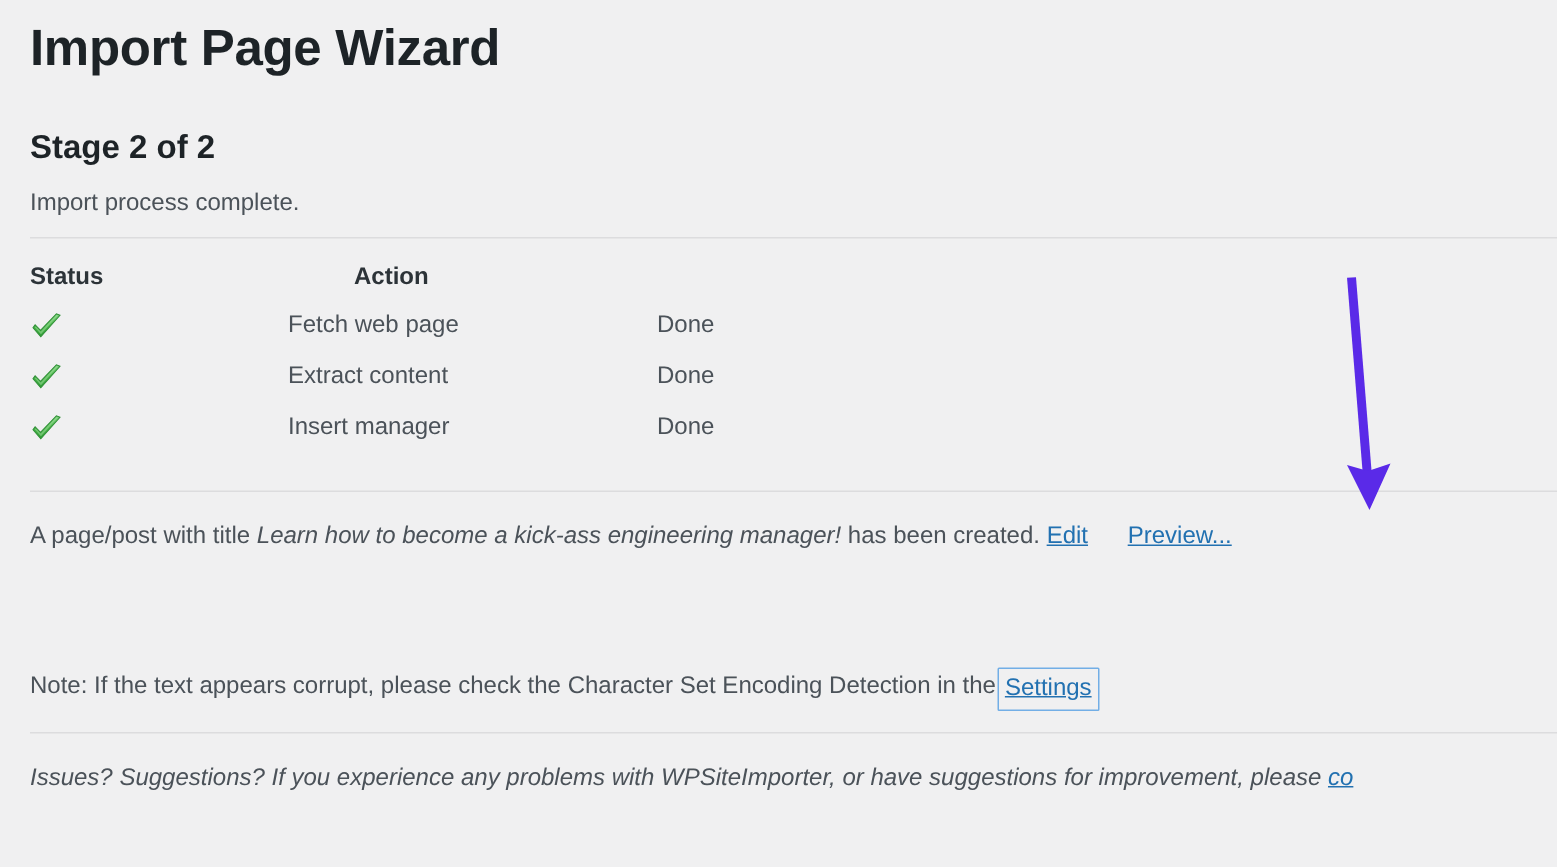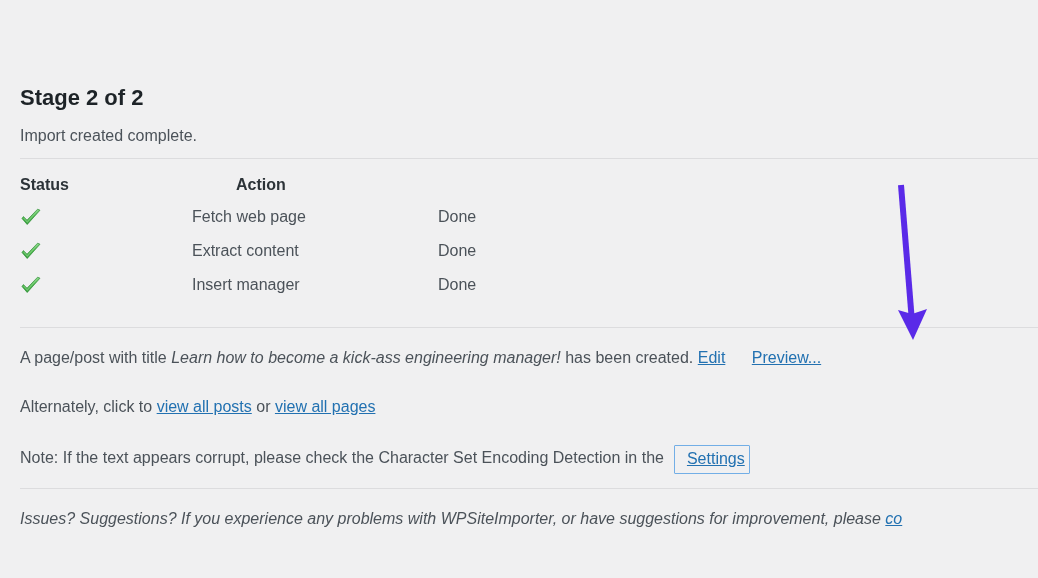--- a/index.html
+++ b/index.html
@@ -132,22 +132,22 @@
     text-decoration: underline;
     cursor: pointer;
   }
 
   .gap-before { margin-left: 22px; }
 
   .focus-box {
     display: inline-block;
     border: 1px solid #72aee6;
     box-shadow: 0 0 0 1px #f0f0f1 inset;
-    padding: 2px 4px 3px 12px;
-    margin-left: 10px;
+    padding: 2px 4px 3px 4px;
+    margin-left: 1px;
     position: relative;
     top: 1px;
     border-radius: 1px;
   }
   .focus-box a.link { text-decoration: underline; }
 
   .footer-note {
     position: absolute;
     left: 20px;
     top: 508px;
@@ -166,22 +166,23 @@
     width: 1038px;
     height: 578px;
     pointer-events: none;
   }
 </style>
 </head>
 <body>
 
 <div id="wrap">
 
+  <div class="page-title">Import Page Wizard</div>
   <div class="stage-title">Stage 2 of 2</div>
-  <div class="status-line">Import created complete.</div>
+  <div class="status-line">Import process complete.</div>
 
   <div class="hr one"></div>
 
   <div class="results">
     <div class="res-row res-head">
       <div class="col-status">Status</div>
       <div class="col-action">Action</div>
     </div>
 
     <div class="res-row res-body">
@@ -232,23 +233,20 @@
   </div>
 
   <div class="hr two"></div>
 
   <div class="para created">
     <span>A page/post with title </span><em>Learn how to become a kick-ass engineering manager!</em><span> has been created.</span>
     <a class="link">Edit</a>
     <a class="link gap-before">Preview...</a>
   </div>
 
-  <div class="para alternately">
-    <span>Alternately, click to </span><a class="link">view all posts</a><span> or </span><a class="link">view all pages</a>
-  </div>
 
   <div class="para note">
     <span>Note: If the text appears corrupt, please check the Character Set Encoding Detection in the</span><span class="focus-box"><a class="link">Settings</a></span>
   </div>
 
   <div class="hr three"></div>
 
   <div class="footer-note">
     <span>Issues? Suggestions? If you experience any problems with WPSiteImporter, or have suggestions for improvement, please </span><a class="link">co</a>
   </div>

